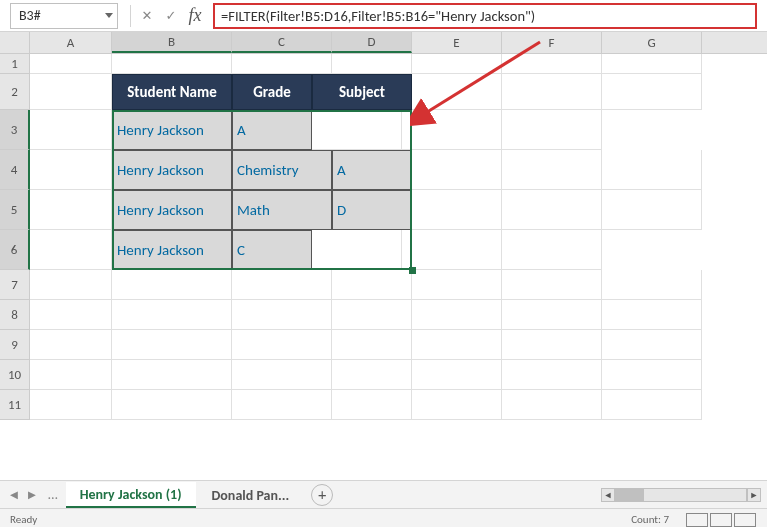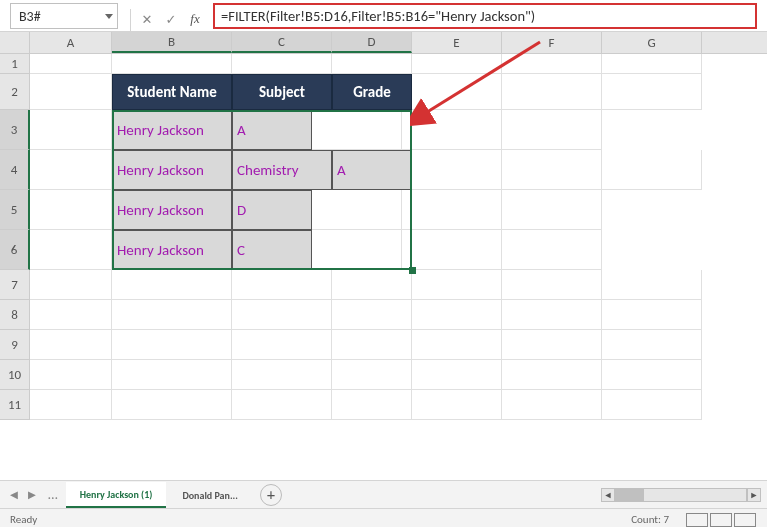--- a/index.html
+++ b/index.html
@@ -1,25 +1,25 @@
 <!DOCTYPE html>
 <html><head>
 <meta charset="utf-8">
 <style>
 * { box-sizing: border-box; margin: 0; padding: 0; font-family: "Segoe UI", Calibri, Arial, sans-serif; }
 body { background: #fff; width: 767px; height: 527px; overflow: hidden; position: relative; }
 
-.formula-bar { display: flex; align-items: flex-end; height: 32px; border-bottom: 1px solid #d4d4d4; background: #fff; }
+.formula-bar { display: flex; align-items: center; height: 32px; border-bottom: 1px solid #d4d4d4; background: #fff; }
 .name-box { width: 108px; height: 26px; border: 1px solid #c0c0c0; margin: 2px 8px 2px 10px; display: flex; align-items: center; justify-content: space-between; padding: 0 4px 0 8px; font-size: 14px; color: #333; background: #fff; }
 .name-box-chevron { width: 0; height: 0; border-left: 4px solid transparent; border-right: 4px solid transparent; border-top: 5px solid #666; }
 .fb-divider { width: 1px; height: 22px; background: #d4d4d4; margin: 0 4px; }
 .fb-btn { width: 24px; height: 24px; display: flex; align-items: center; justify-content: center; color: #888; font-size: 14px; cursor: pointer; }
 .fb-btn.cancel { color: #888; font-size: 13px; }
 .fb-btn.enter { color: #888; font-size: 13px; }
-.fb-btn.fx { font-style: italic; font-size: 13px; color: #555; font-family: "Times New Roman", serif; }
+.fb-btn.fx { font-style: italic; font-size: 18px; color: #555; font-family: "Times New Roman", serif; }
 .formula-input-wrap { flex: 1; height: 26px; margin: 2px 10px 2px 6px; border: 2.5px solid #d43232; display: flex; align-items: center; padding: 0 6px; font-size: 14.5px; color: #333; white-space: nowrap; overflow: hidden; }
 
 .sheet-area { position: relative; height: 448px; overflow: hidden; }
 .col-headers { display: flex; height: 22px; background: #e6e6e6; border-bottom: 1px solid #ccc; }
 .corner { width: 30px; border-right: 1px solid #ccc; background: #e6e6e6; }
 .col-h { flex: 0 0 auto; text-align: center; font-size: 13px; color: #555; border-right: 1px solid #ccc; display: flex; align-items: center; justify-content: center; }
 .col-A { width: 82px; }
 .col-B { width: 120px; }
 .col-C { width: 100px; }
 .col-D { width: 80px; }
@@ -35,31 +35,31 @@
 
 .cells { position: relative; flex: 1; }
 .row { display: flex; }
 .cell { border-right: 1px solid #e0e0e0; border-bottom: 1px solid #e0e0e0; font-size: 15px; color: #222; display: flex; align-items: center; padding: 0 4px; overflow: hidden; }
 .r1 { height: 20px; }
 .r2 { height: 36px; }
 .r3,.r4,.r5,.r6 { height: 40px; }
 .r7,.r8,.r9,.r10,.r11 { height: 30px; }
 
 .table-header { background: #2a3b57; color: #fff; font-weight: bold; justify-content: center; border: 1px solid #1a2a40; }
-.data-cell { background: #d9d9d9; border: 1px solid #555; color: #a21caf; }
+.data-cell { background: #d9d9d9; border: 1px solid #555; color: #0369a1; }
 
 .selection-box { position: absolute; border: 2px solid #217346; pointer-events: none; }
 .sel-handle { position: absolute; width: 7px; height: 7px; background: #217346; pointer-events: none; }
 
 .annotation-arrow { position: absolute; pointer-events: none; }
 
 .tab-bar { height: 28px; background: #f3f3f3; border-top: 1px solid #d4d4d4; display: flex; align-items: center; padding: 0 6px; gap: 2px; }
 .tab-nav { width: 16px; height: 16px; display: flex; align-items: center; justify-content: center; color: #888; font-size: 13px; cursor: pointer; }
 .tab-dots { color: #888; padding: 0 6px; font-size: 14px; }
-.tab { height: 26px; padding: 0 14px; display: flex; align-items: center; font-size: 10px; cursor: pointer; border-top: 1px solid transparent; }
+.tab { height: 26px; padding: 0 14px; display: flex; align-items: center; font-size: 14px; cursor: pointer; border-top: 1px solid transparent; }
 .tab.active { background: #fff; color: #217346; font-weight: 600; border-bottom: 2px solid #217346; }
 .tab.inactive { color: #555; font-weight: bold; }
 .tab-add { width: 22px; height: 22px; display: flex; align-items: center; justify-content: center; font-size: 16px; color: #555; border: 1px solid #bbb; border-radius: 50%; margin-left: 6px; cursor: pointer; }
 .tab-bar .spacer { flex: 1; }
 .tab-bar .hscroll { width: 160px; height: 14px; display: flex; align-items: center; }
 .hscroll-track { flex:1; height: 14px; background: #e6e6e6; border: 1px solid #c0c0c0; position: relative; }
 .hscroll-thumb { position: absolute; left: 0; width: 28px; height: 12px; background: #c0c0c0; }
 .hscroll-btn { width: 14px; height: 14px; background: #e6e6e6; border: 1px solid #c0c0c0; display:flex; align-items:center; justify-content:center; font-size:9px; color:#555;}
 
 .status-bar { height: 22px; background: #f3f3f3; border-top: 1px solid #d4d4d4; display: flex; align-items: center; padding: 0 10px; font-size: 11px; color: #666; gap: 16px; }
@@ -117,22 +117,22 @@
           <div class="cell col-C r1"></div>
           <div class="cell col-D r1"></div>
           <div class="cell col-E r1"></div>
           <div class="cell col-F r1"></div>
           <div class="cell col-G r1"></div>
         </div>
 
       <div class="row">
         <div class="cell col-A r2"></div>
         <div class="cell col-B r2 table-header">Student Name</div>
+        <div class="cell col-D r2 table-header">Grade</div>
         <div class="cell col-C r2 table-header">Subject</div>
-        <div class="cell col-D r2 table-header">Grade</div>
         <div class="cell col-E r2"></div>
           <div class="cell col-F r2"></div>
           <div class="cell col-G r2"></div>
       </div>
 
       <div class="row">
         <div class="cell col-A r3"></div>
         <div class="cell col-B r3 data-cell">Henry Jackson</div>
         <div class="cell col-D r3 data-cell">A</div>
         <div class="cell col-E r3"></div>
@@ -146,20 +146,21 @@
         <div class="cell col-C r4 data-cell">Chemistry</div>
         <div class="cell col-D r4 data-cell">A</div>
         <div class="cell col-E r4"></div>
           <div class="cell col-F r4"></div>
           <div class="cell col-G r4"></div>
       </div>
 
       <div class="row">
         <div class="cell col-A r5"></div>
         <div class="cell col-B r5 data-cell">Henry Jackson</div>
+        <div class="cell col-C r5 data-cell">Math</div>
         <div class="cell col-D r5 data-cell">D</div>
         <div class="cell col-E r5"></div>
           <div class="cell col-F r5"></div>
           <div class="cell col-G r5"></div>
       </div>
 
       <div class="row">
         <div class="cell col-A r6"></div>
         <div class="cell col-B r6 data-cell">Henry Jackson</div>
         <div class="cell col-D r6 data-cell">C</div>

